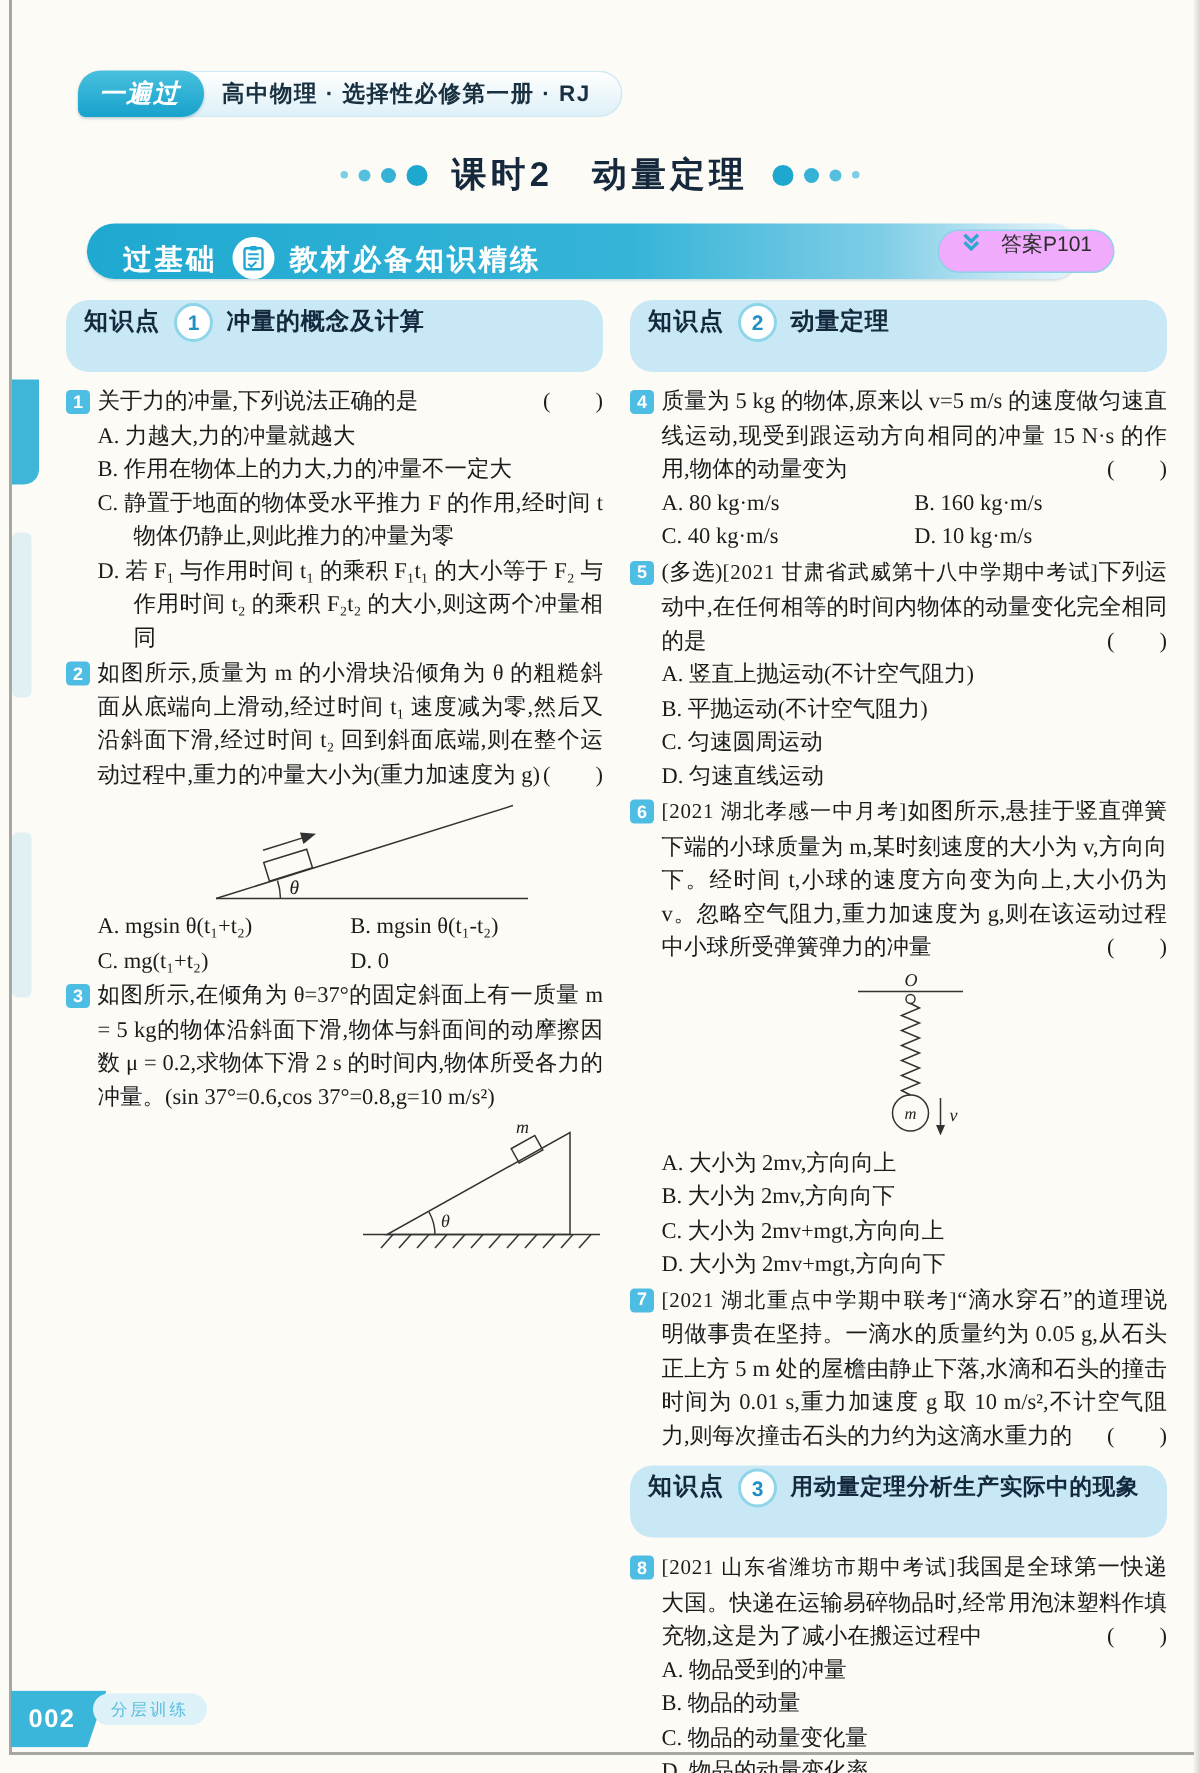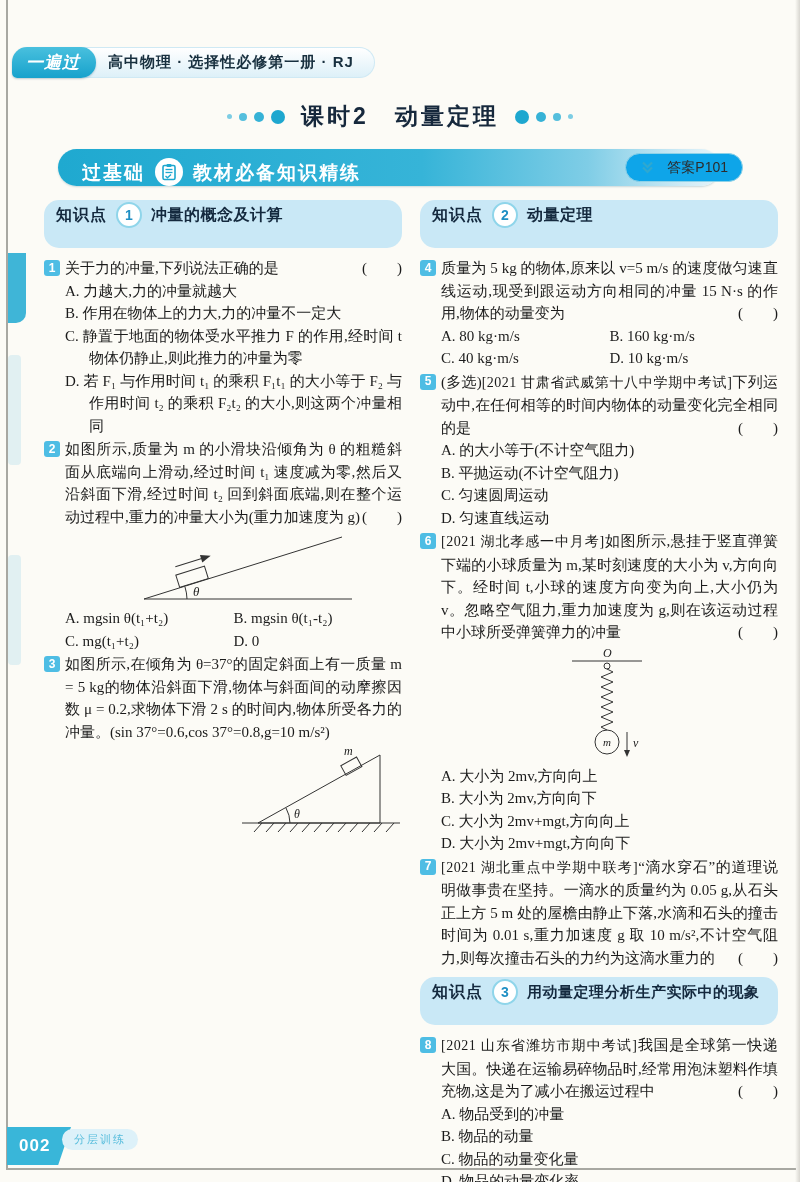--- a/index.html
+++ b/index.html
@@ -6,42 +6,42 @@
   body{width:800px;height:1182px;background:#ffffff;font-family:"Liberation Serif",serif;}
   #paper{position:relative;width:800px;height:1182px;background:#fcfbf6;overflow:hidden;}
   .edge-left{position:absolute;left:6px;top:0;width:2px;height:1170px;background:#a8a8a2;}
   .edge-bottom{position:absolute;left:6px;top:1168px;width:790px;height:2px;background:#a8a8a2;}
   .edge-right{position:absolute;right:0;top:0;width:5px;height:1182px;background:linear-gradient(90deg,rgba(0,0,0,0),#d8d6d0);}
 
   
   .brand-row{position:absolute;left:12px;top:47px;display:flex;align-items:stretch;height:31px;}
   .brand-pill{position:relative;z-index:2;background:linear-gradient(#49c0de,#17a2cc);color:#fff;
     border-radius:15px 15px 15px 5px;padding:4px 16px 0 14px;font-family:"Liberation Sans",sans-serif;
-    font-weight:700;font-style:italic;font-size:17px;letter-spacing:1px;box-shadow:0 1px 2px rgba(0,60,90,.25);}
+    font-weight:700;font-style:italic;font-size:17px;letter-spacing:1px;box-shadow:0 1px 2px rgba(0,60,90,.25);margin-left:40px;}
   .subject-pill{position:relative;z-index:1;margin-left:-16px;background:linear-gradient(#ffffff,#ddf0f8);
     border:1px solid #cfe9f4;border-left:none;border-radius:0 16px 16px 0;padding:5px 20px 0 28px;
     color:#18303f;font-family:"Liberation Sans",sans-serif;font-weight:700;font-size:15px;letter-spacing:1px;}
 
   
   .title-row{position:absolute;left:0;top:101px;width:800px;display:flex;justify-content:center;align-items:center;gap:16px;}
   .dots{display:flex;align-items:center;gap:7px;}
   .dot{border-radius:50%;display:inline-block;}
   .lesson-title{font-family:"Liberation Sans",sans-serif;font-weight:700;font-size:23px;color:#16283c;letter-spacing:3px;}
 
   
   .banner{position:absolute;left:58px;top:149px;width:662px;height:37px;border-radius:19px;
     background:linear-gradient(90deg,#1fa9d0 0%,#36b4d8 55%,#7fcde6 80%,#cdeaf5 94%,#e7f5fa 100%);
     display:flex;align-items:flex-end;padding:0;box-shadow:0 1px 2px rgba(0,80,110,.2);}
   .banner-left{color:#fff;font-family:"Liberation Sans",sans-serif;font-weight:700;font-size:19px;
     letter-spacing:2px;margin-left:24px;}
   .banner-icon{width:28px;height:28px;background:#fff;border-radius:50%;margin:0 10px;display:flex;
     align-items:center;justify-content:center;flex:0 0 auto;}
   .banner-right{color:#fff;font-family:"Liberation Sans",sans-serif;font-weight:700;font-size:19px;letter-spacing:2px;}
-  .answer-pill{position:absolute;right:57px;top:153px;height:27px;background:#0ea5e9;border:1.5px solid #8ed2e8;
-    border-radius:15px;display:flex;align-items:center;gap:12px;padding:0 14px;color:#2c2c2c;
+  .answer-pill{position:absolute;right:57px;top:153px;height:27px;background:#f0abfc;border:1.5px solid #8ed2e8;
+    border-radius:15px;display:flex;gap:12px;padding:0 14px;color:#2c2c2c;
     font-family:"Liberation Sans",sans-serif;font-size:14px;}
 
   
   .col{position:absolute;width:358px;font-size:15px;line-height:22.5px;color:#1b1b1b;text-align:justify;}
   #col-left{left:44px;top:200px;}
   #col-right{left:420px;top:200px;}
 
   .kp-header{height:30px;background:#c9e8f6;border-radius:15px;display:flex;align-items:center;
     padding:0 8px 18px 12px;margin-bottom:9px;font-family:"Liberation Sans",sans-serif;font-weight:700;color:#14293e;}
   .kp-label{font-size:16px;letter-spacing:1px;}
@@ -216,21 +216,21 @@
       </div>
       <div class="opt-row">
         <span class="cell">C. 40 kg·m/s</span>
         <span class="cell">D. 10 kg·m/s</span>
       </div>
     </div>
 
     <div class="q">
       <span class="q-badge">5</span>
       <p class="stem"><span>(多选)</span><span class="source">[2021 甘肃省武威第十八中学期中考试]</span><span>下列运动中,在任何相等的时间内物体的动量变化完全相同的是</span><span class="br">(　　)</span></p>
-      <p class="opt">A. 的大小等于(不计空气阻力)</p>
+      <p class="opt">A. 竖直上抛运动(不计空气阻力)</p>
       <p class="opt">B. 平抛运动(不计空气阻力)</p>
       <p class="opt">C. 匀速圆周运动</p>
       <p class="opt">D. 匀速直线运动</p>
     </div>
 
     <div class="q">
       <span class="q-badge">6</span>
       <p class="stem"><span class="source">[2021 湖北孝感一中月考]</span><span>如图所示,悬挂于竖直弹簧下端的小球质量为 m,某时刻速度的大小为 v,方向向下。经时间 t,小球的速度方向变为向上,大小仍为 v。忽略空气阻力,重力加速度为 g,则在该运动过程中小球所受弹簧弹力的冲量</span><span class="br">(　　)</span></p>
       <svg class="fig" width="120" height="116" viewBox="0 0 120 116">
         <text x="53" y="10" font-size="12">O</text>

